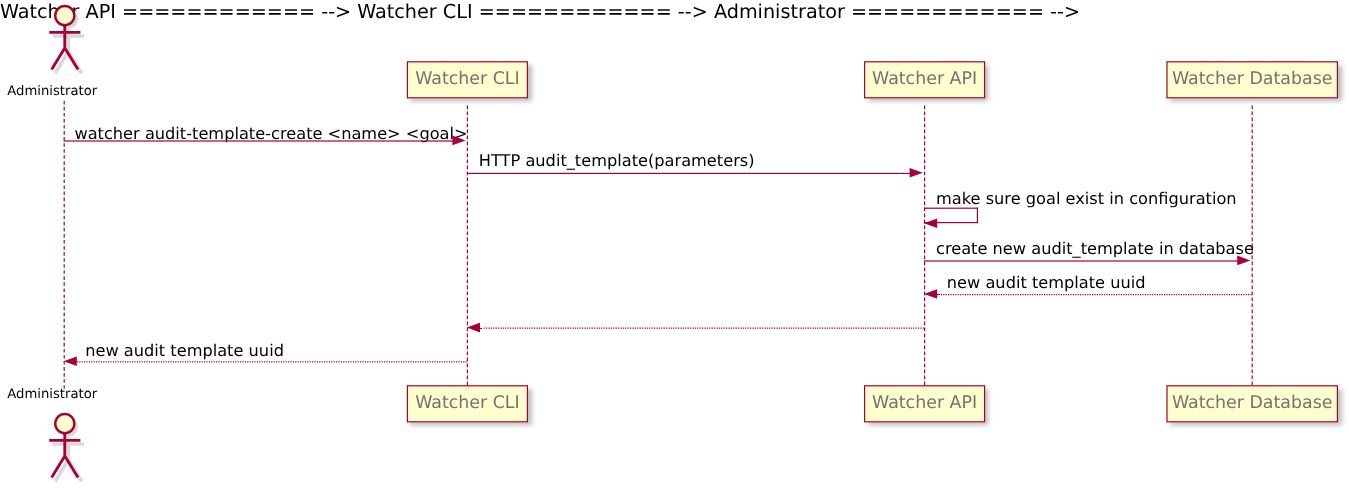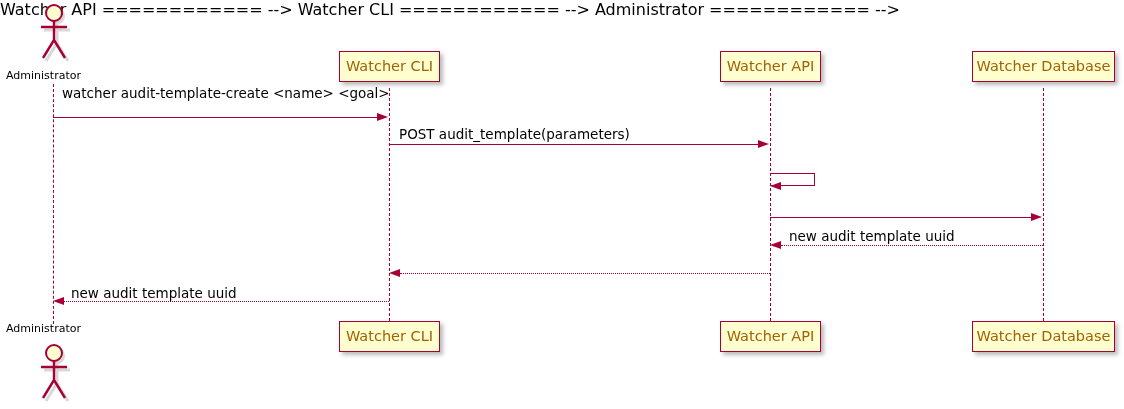--- a/index.html
+++ b/index.html
@@ -23,21 +23,21 @@
   
   .pbox {
     position: absolute;
     background: #FEFECE;
     border: 1.5px solid #A80036;
     box-shadow: 3px 3px 4px rgba(80,80,80,0.38);
     display: flex;
     align-items: center;
     justify-content: center;
     font-size: 14.5px;
-    color: #a16207;
+    color: #737373;
     white-space: nowrap;
     line-height: 1;
   }
   
   .actor-label {
     position: absolute;
     font-size: 11px;
     color: #000000;
     white-space: nowrap;
     line-height: 1;
@@ -110,34 +110,36 @@
     <span>Watcher CLI</span>
   </div>
   <div class="pbox" style="left:720px; top:51px; width:101px; height:31px;">
     <span>Watcher API</span>
   </div>
   <div class="pbox" style="left:972px; top:51px; width:143px; height:31px;">
     <span>Watcher Database</span>
   </div>
 
   
-  <div class="msg-label" style="left:62px; top:87px;">watcher audit-template-create &lt;name&gt; &lt;goal&gt;</div>
+  <div class="msg-label" style="left:62px; top:106px;">watcher audit-template-create &lt;name&gt; &lt;goal&gt;</div>
   <div class="msg-line" style="left:53px; top:117px; width:325px;"></div>
   <div class="arrow-r" style="left:377px; top:112.5px;"></div>
 
   
-  <div class="msg-label" style="left:399px; top:128px;">POST audit_template(parameters)</div>
+  <div class="msg-label" style="left:399px; top:128px;">HTTP audit_template(parameters)</div>
   <div class="msg-line" style="left:389px; top:144px; width:370px;"></div>
   <div class="arrow-r" style="left:758px; top:139.5px;"></div>
 
   
+  <div class="msg-label" style="left:780px; top:160px;">make sure goal exist in configuration</div>
   <div class="self-loop" style="left:770px; top:173px; width:45px; height:13px;"></div>
   <div class="arrow-l" style="left:770px; top:181.5px;"></div>
 
   
+  <div class="msg-label" style="left:780px; top:202px;">create new audit_template in database</div>
   <div class="msg-line" style="left:770px; top:217px; width:262px;"></div>
   <div class="arrow-r" style="left:1031px; top:212.5px;"></div>
 
    Watcher API ============ --&gt;
   <div class="msg-label" style="left:789px; top:230px;">new audit template uuid</div>
   <div class="msg-line dotted" style="left:781px; top:245px; width:262px;"></div>
   <div class="arrow-l" style="left:770px; top:240.5px;"></div>
 
    Watcher CLI ============ --&gt;
   <div class="msg-line dotted" style="left:400px; top:273px; width:370px;"></div>

